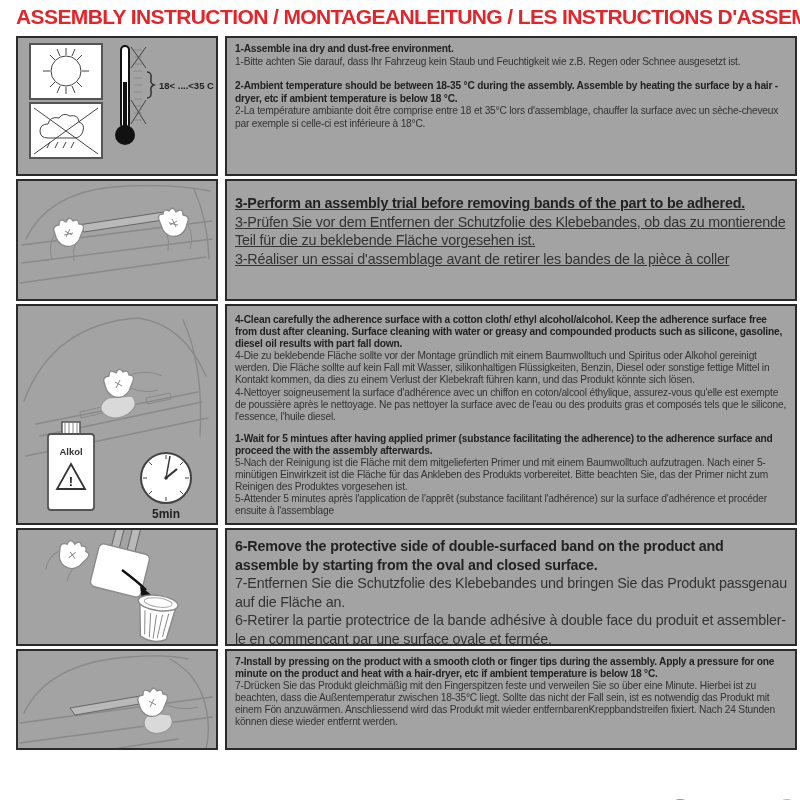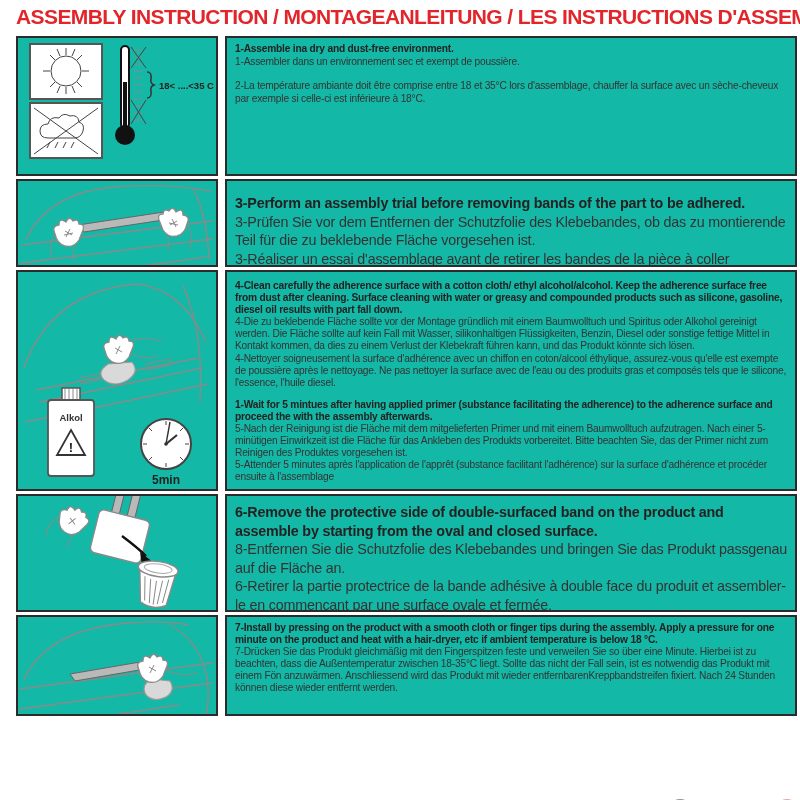--- a/index.html
+++ b/index.html
@@ -2,21 +2,21 @@
 <html><head>
 <meta charset="utf-8">
 <style>
   html,body{margin:0;padding:0;background:#fff;width:800px;height:800px;overflow:hidden;}
   *{box-sizing:border-box;}
   body{font-family:"Liberation Sans",sans-serif;color:#333;}
   .page{position:relative;width:800px;height:800px;padding:0 3px 0 16px;}
   .page-title{margin:5px 0 7px 0;text-align:center;font-size:21px;font-weight:bold;
     letter-spacing:-0.6px;color:#e2252b;white-space:nowrap;}
   .row{display:flex;gap:7px;margin-bottom:3px;}
-  .cell{border:2px solid #2b2b2b;background:#14b8a6;overflow:hidden;}
+  .cell{border:2px solid #2b2b2b;background:#a3a3a3;overflow:hidden;}
   .cell-left{width:202px;flex:0 0 202px;}
   .cell-left svg{display:block;}
   .cell-right{flex:1;padding:5px 6px 4px 8px;}
   .cell-right p{margin:0;}
   .en{font-weight:bold;color:#222;}
   .txt-sm p{font-size:10.2px;line-height:12.6px;letter-spacing:-0.2px;}
   .txt-xs p{font-size:10.2px;line-height:12.1px;letter-spacing:-0.2px;}
   .txt-lg p{font-size:14.3px;line-height:18.6px;letter-spacing:-0.2px;}
   .txt-xxs p{font-size:10.2px;line-height:12px;letter-spacing:-0.2px;}
   .pad-top{padding-top:13px;}
@@ -64,27 +64,28 @@
           <path class="mark" d="M116,12 h8 M116,19 h8 M116,26 h8 M116,33 h8 M116,40 h8 M116,47 h8 M116,54 h8 M116,61 h8 M116,68 h8 M116,75 h8 M116,82 h8"></path>
           <path class="mark dark" d="M113,9 L128,30 M128,9 L113,30"></path>
           <path class="mark dark" d="M113,62 L128,86 M128,62 L113,86"></path>
           <path d="M129,34 Q134,34 133,41 Q132,45.5 136,47 Q132,48.5 133,53 Q134,60 129,60" fill="none" stroke="#333" stroke-width="1.5"></path>
         </g>
         <text x="141" y="51" font-size="9.5" font-weight="bold" fill="#222">18&lt; ....&lt;35 C</text>
       </svg>
     </div>
     <div class="cell cell-right txt-sm">
       <p class="en">1-Assemble ina dry and dust-free environment.</p>
-      <p>1-Assembler dans un environnement sec et exempt de poussière.</p>
+      <p>1-Bitte achten Sie darauf, dass Ihr Fahrzeug kein Staub und Feuchtigkeit wie z.B. Regen oder Schnee ausgesetzt ist.</p>
       <div class="sep"></div>
+      <p class="en">2-Ambient temperature should be between 18-35 °C  during the assembly. Assemble by heating the surface by a hair -dryer, etc if ambient temperature is below 18 °C.</p>
       <p>2-La température ambiante doit être comprise entre 18 et 35°C lors d'assemblage, chauffer la surface avec un sèche-cheveux par exemple si celle-ci est inférieure à 18°C.</p>
     </div>
   </div>
 
-  <div class="row" style="height:88px;">
+  <div class="row" style="height:122px;text-decoration:underline;">
     <div class="cell cell-left">
       <svg width="198" height="106" viewBox="0 0 198 106">
         <g>
           <path class="sketch-line" d="M8,58 Q30,12 95,6 Q150,2 192,10"></path>
           <path class="sketch-line" d="M176,8 Q190,40 191,78"></path>
           <path class="sketch-line" d="M4,64 L194,40"></path>
           <path class="sketch-line" d="M4,82 L194,58"></path>
           <path class="sketch-line" d="M2,102 L188,76"></path>
         </g>
         <polygon class="strip" points="60,44 146,31 152,38 66,51"></polygon>
@@ -176,21 +177,21 @@
         <g transform="translate(140,74) rotate(8)">
           <path d="M-18,2 L-13,34 Q0,41 13,34 L18,2" fill="#fff" stroke="#8a8a8a" stroke-width="1.4"></path>
           <path class="mark" d="M-12,8 L-9,32 M-6,10 L-4,34 M0,11 L0,35 M6,10 L4,34 M12,8 L9,32"></path>
           <ellipse cx="0" cy="-1" rx="20" ry="7.5" fill="#fff" stroke="#8a8a8a" stroke-width="1.4"></ellipse>
           <ellipse cx="0" cy="-1.5" rx="14" ry="4.5" fill="none" stroke="#aaa" stroke-width="1"></ellipse>
         </g>
       </svg>
     </div>
     <div class="cell cell-right txt-lg pad-top-sm">
       <p class="en">6-Remove the protective side of double-surfaced band on the product and assemble by starting from the oval and closed surface.</p>
-      <p>8-Entfernen Sie die Schutzfolie des Klebebandes und bringen Sie das Produkt passgenau auf die Fläche an.</p>
+      <p>7-Entfernen Sie die Schutzfolie des Klebebandes und bringen Sie das Produkt passgenau auf die Fläche an.</p>
       <p>6-Retirer la partie protectrice de la bande adhésive à double face du produit et assembler-le en commençant par une surface ovale et fermée.</p>
     </div>
   </div>
 
   <div class="row" style="height:101px;">
     <div class="cell cell-left">
       <svg width="198" height="118" viewBox="0 0 198 118">
         <g>
           <path class="sketch-line" d="M6,62 Q30,12 110,6 Q150,3 170,8"></path>
           <path class="sketch-line" d="M152,8 Q186,26 190,70"></path>

